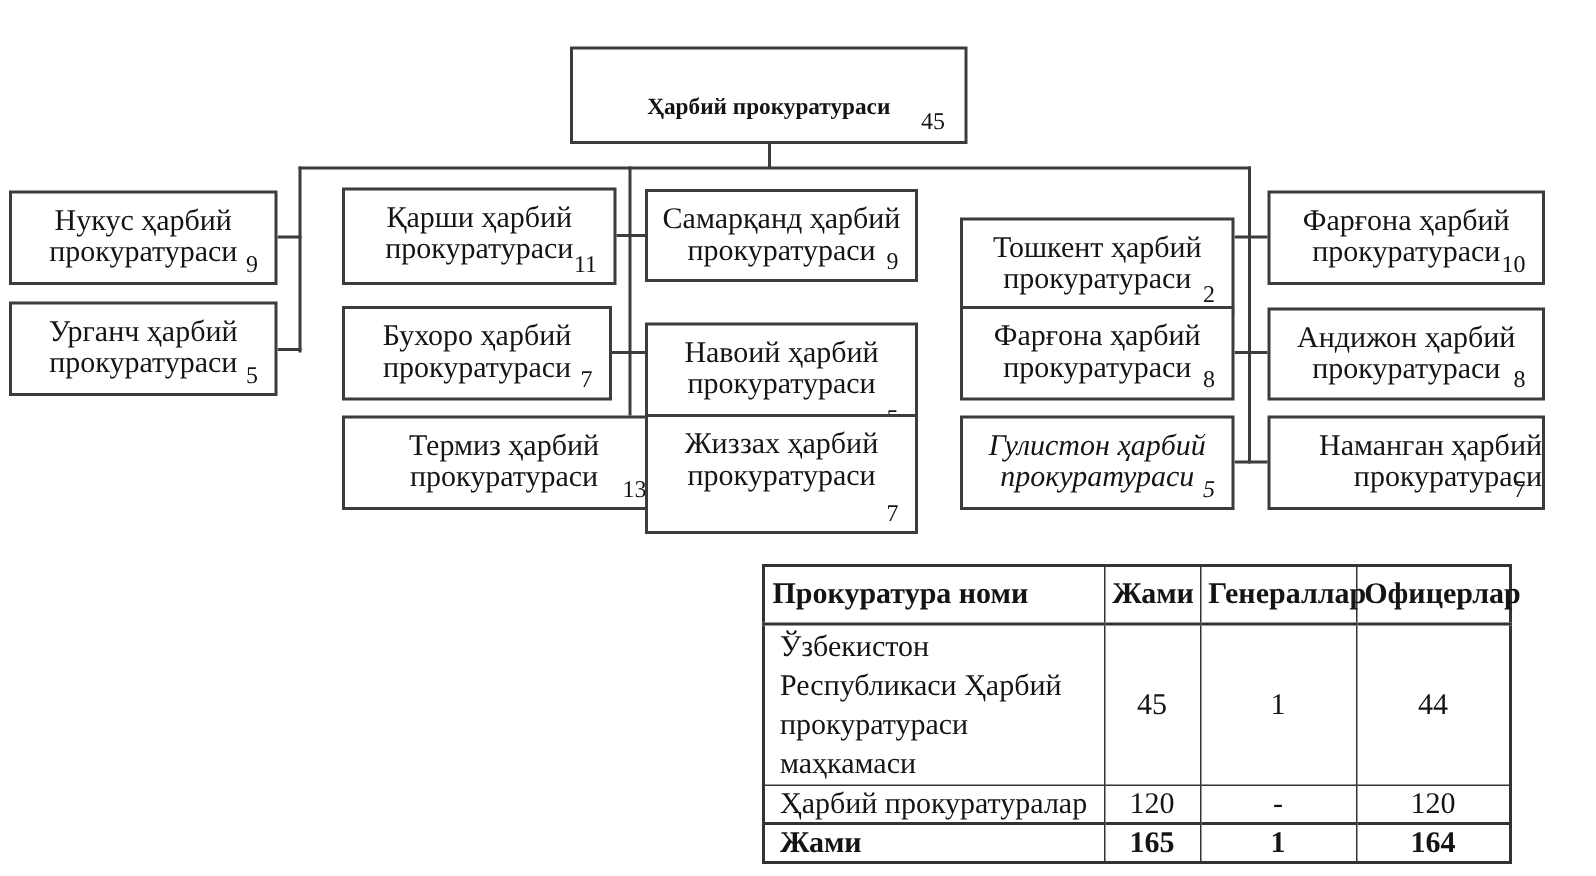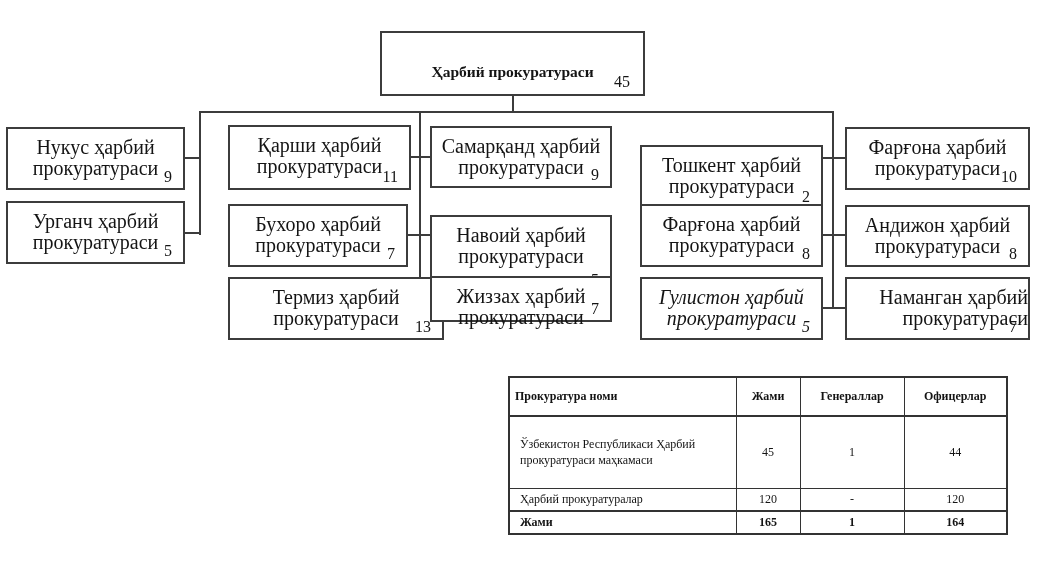--- a/index.html
+++ b/index.html
@@ -41,21 +41,21 @@
     position:absolute;
     background:#3c3c3c;
   }
   
   .staff-table{
     position:absolute;
     left:508px;top:376px;
     width:498px;
     border-collapse:collapse;
     table-layout:fixed;
-    font-size:12px;
+    font-size:20px;
     color:#141414;
   }
   .staff-table,
   .staff-table th,
   .staff-table td{
     border:1px solid #333333;
   }
   .staff-table{border:2px solid #333333;}
   .staff-table th{
     border-bottom:2px solid #333333;
@@ -127,21 +127,21 @@
   </div>
 
   <div class="box" style="left:430px;top:126px;width:182px;height:62px;">
     <div class="name"><span>Самарқанд ҳарбий</span><br><span>прокуратураси</span></div>
     <div class="cnt">9</div>
   </div>
   <div class="box" style="left:430px;top:215px;width:182px;height:78px;">
     <div class="name"><span>Навоий ҳарбий</span><br><span>прокуратураси</span></div>
     <div class="cnt">5</div>
   </div>
-  <div class="box" style="left:430px;top:276px;width:182px;height:46px;">
+  <div class="box" style="left:430px;top:276px;width:182px;height:80px;">
     <div class="name"><span>Жиззах ҳарбий</span><br><span>прокуратураси</span></div>
     <div class="cnt">7</div>
   </div>
 
   <div class="box" style="left:640px;top:125px;width:183px;height:65px;margin-top:20px;">
     <div class="name"><span>Тошкент ҳарбий</span><br><span>прокуратураси</span></div>
     <div class="cnt">2</div>
   </div>
   <div class="box" style="left:640px;top:204px;width:183px;height:63px;">
     <div class="name"><span>Фарғона ҳарбий</span><br><span>прокуратураси</span></div>

